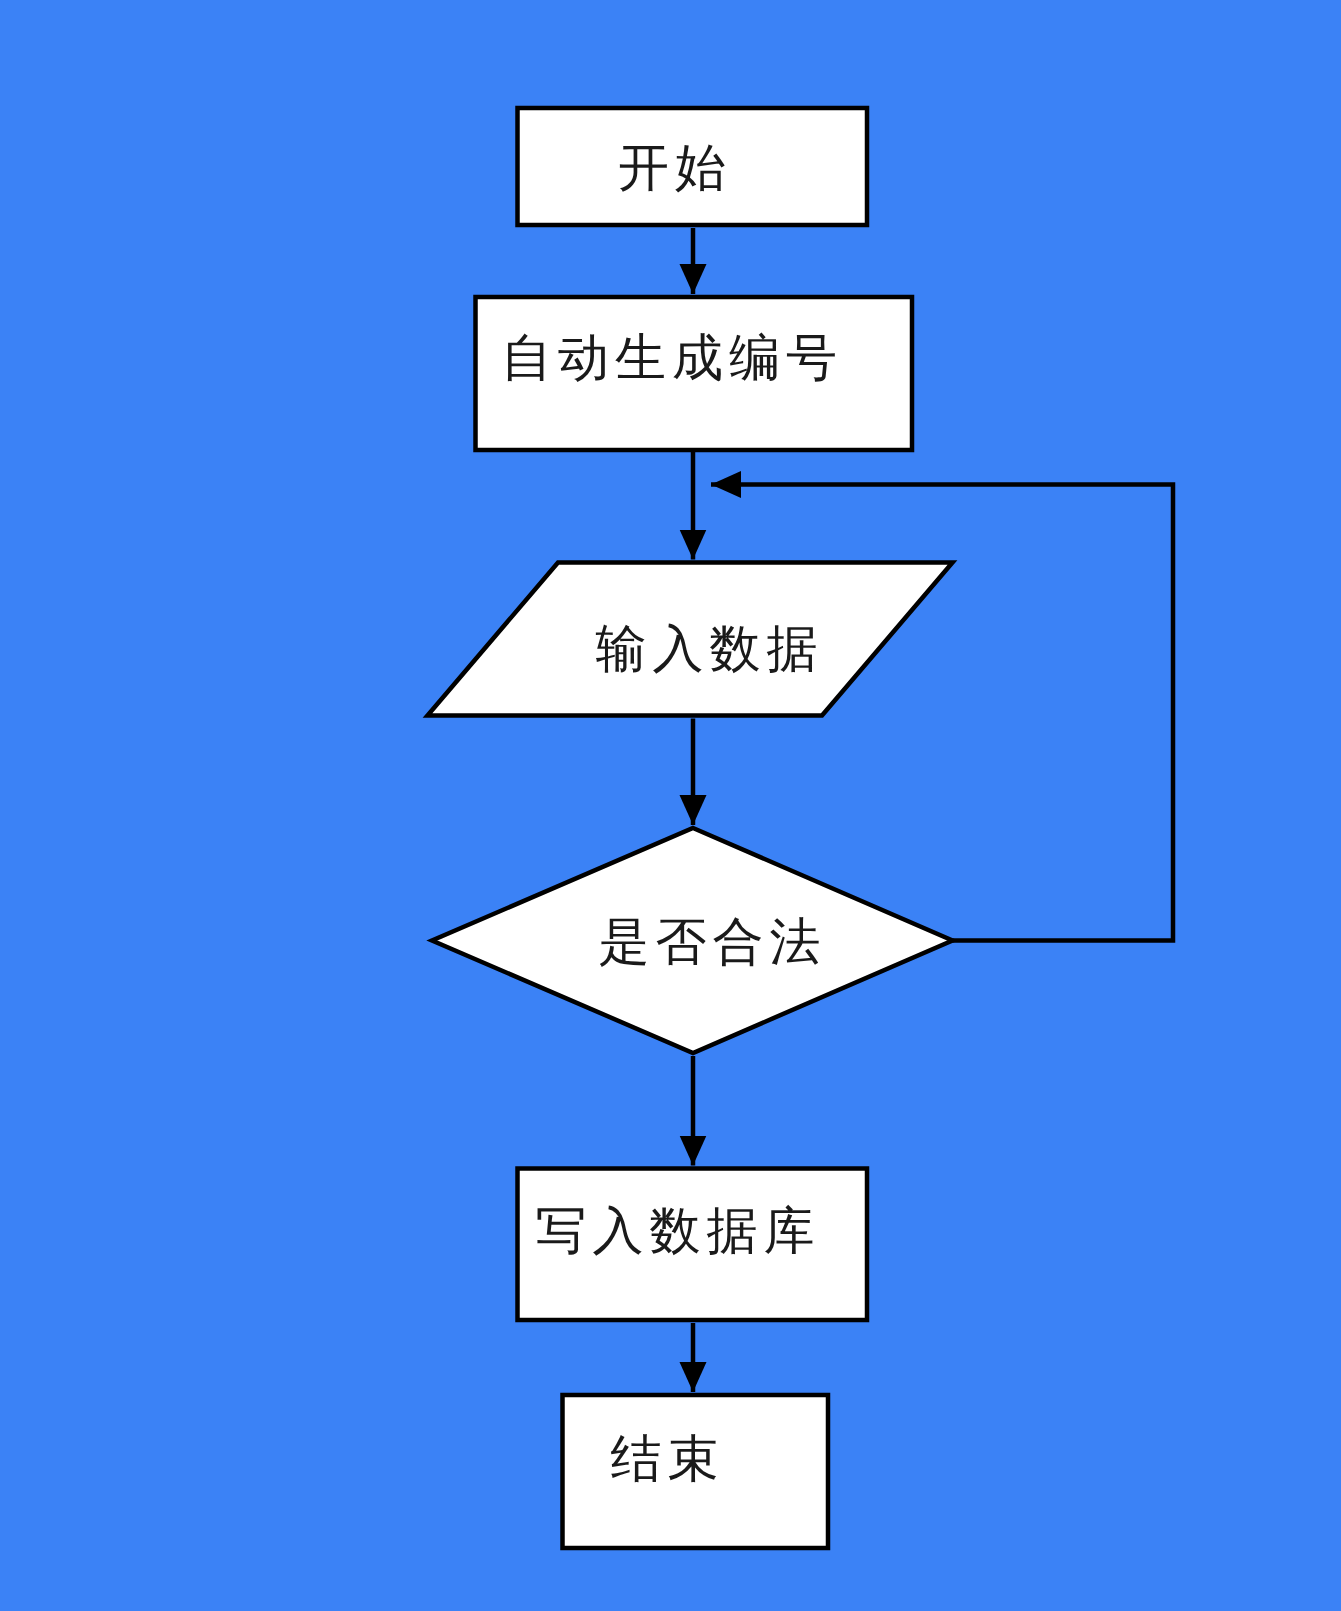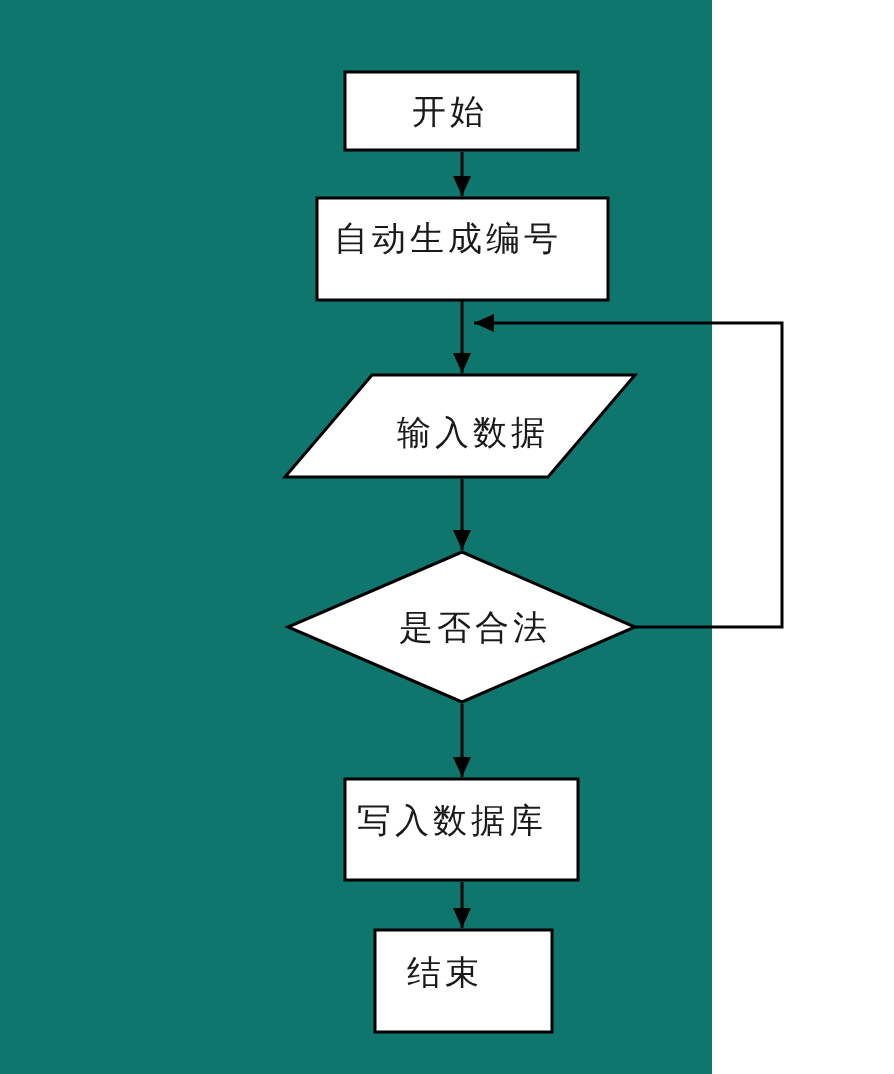--- a/index.html
+++ b/index.html
@@ -5,23 +5,23 @@
   html, body {
     margin: 0;
     padding: 0;
     background: #ffffff;
     width: 894px;
     height: 1074px;
     overflow: hidden;
   }
   .canvas {
     position: relative;
-    width: 712px;
+    width: 894px;
     height: 1074px;
-    background: #0f766e;
+    background: #3b82f6;
   }
   svg {
     display: block;
     font-family: "Liberation Sans", "DejaVu Sans", sans-serif;
   }
   .shape {
     fill: #ffffff;
     stroke: #000000;
     stroke-width: 3;
   }

